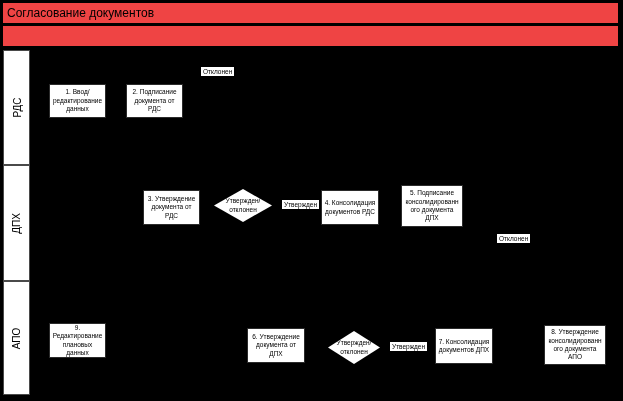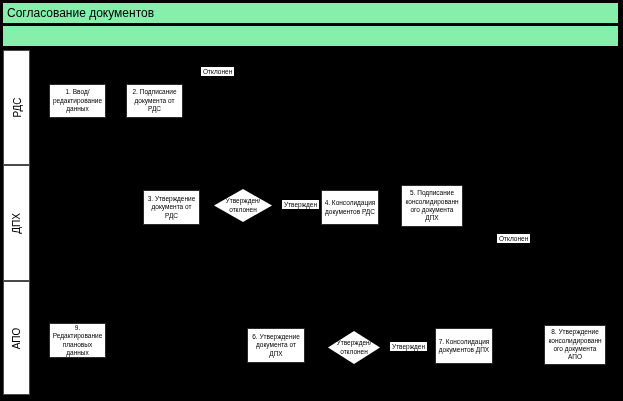--- a/index.html
+++ b/index.html
@@ -4,21 +4,21 @@
 <style>
   html,body{margin:0;padding:0;}
   body{
     width:623px;height:401px;position:relative;overflow:hidden;
     background:#000000;
     font-family:"Liberation Sans", sans-serif;
     color:#000000;
   }
   .bar{
     position:absolute;left:2px;width:617px;height:22px;
-    background:#86efac;border:1px solid #000000;box-sizing:border-box;
+    background:#ef4444;border:1px solid #000000;box-sizing:border-box;
   }
   .title-bar{top:2px;font-size:12px;line-height:20px;padding-left:4px;}
   .sub-bar{top:25px;}
   .lane-header{
     position:absolute;left:3px;width:27px;background:#ffffff;
     border:1px solid #4a4a4a;box-sizing:border-box;
     display:flex;align-items:center;justify-content:center;
   }
   .lane-header span{
     transform:rotate(-90deg);font-size:10px;white-space:nowrap;color:#000;

